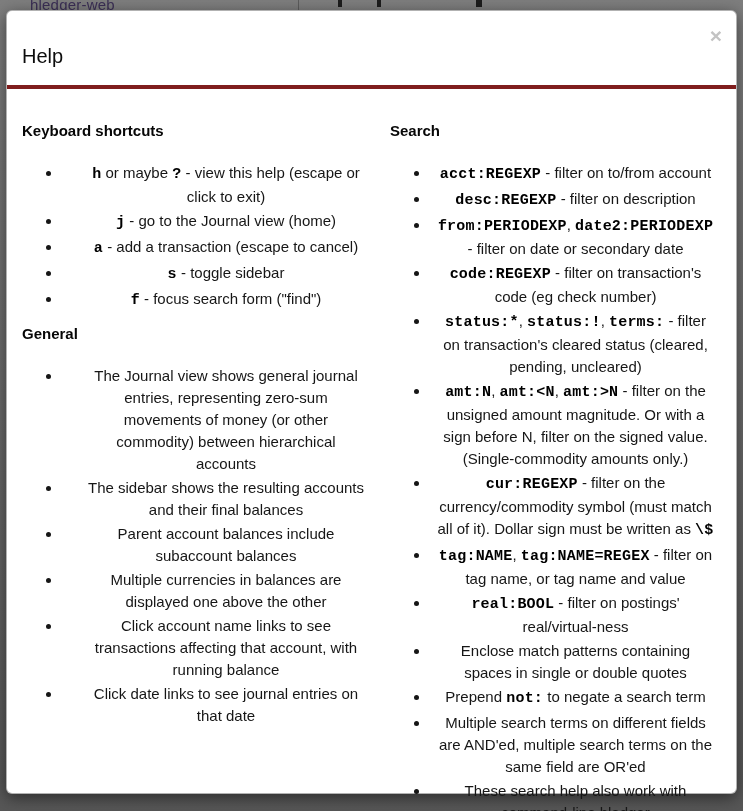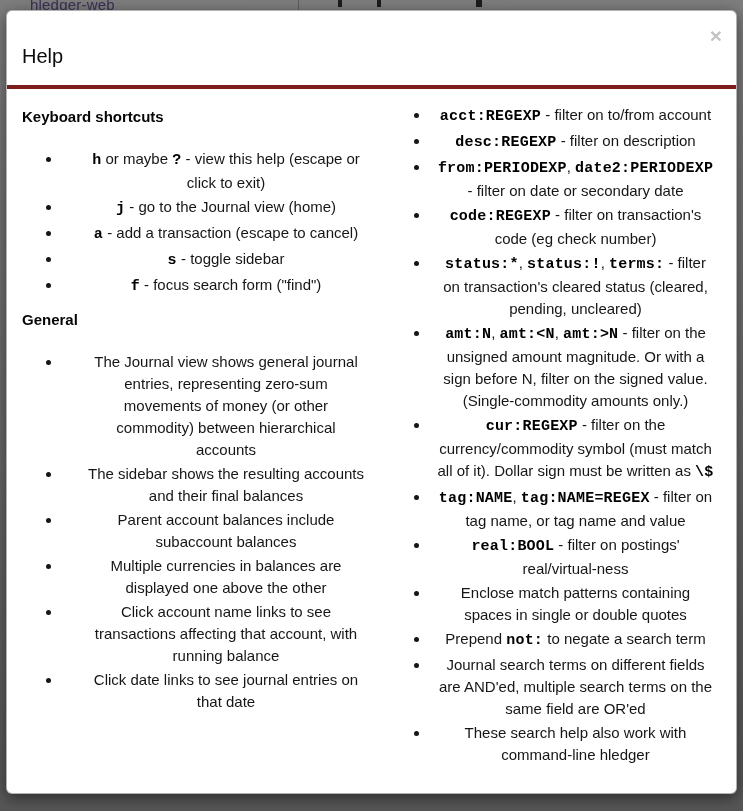--- a/index.html
+++ b/index.html
@@ -33,21 +33,21 @@
   .modal-title { margin:0; font-size:20px; line-height:27px; font-weight:500; color:#0c0c0c; }
   .close {
     position:absolute; right:14px; top:14px; border:none; background:none; padding:0;
     font-size:21px; line-height:1; font-weight:700; color:#c3c3c3; cursor:pointer;
     font-family:"Liberation Sans", sans-serif;
   }
   .modal-body { padding:15px; display:flex; }
   .col-left { width:368px; flex:none; }
   .col-right { flex:1; min-width:0; }
   .section-heading { margin:13px 0 23px; font-size:15px; line-height:17px; font-weight:700; color:#060606; }
-  .section-heading.first { margin-top:4px; }
+  .section-heading.first { margin-top:18px; }
   .modal-body ul { margin:0; padding:0 0 0 40px; list-style:disc;text-align:center; }
   .modal-body li {
     font-size:15px; line-height:22px; margin:0 0 2px; color:#161616;
     white-space:pre;
   }
   code.kbd {
     font-family:"Liberation Mono", monospace; font-weight:700; font-size:15px;
     color:#000; letter-spacing:0.2px;
   }
 </style>
@@ -92,20 +92,21 @@
           <li>Multiple currencies in balances are
 displayed one above the other</li>
           <li>Click account name links to see
 transactions affecting that account, with
 running balance</li>
           <li>Click date links to see journal entries on
 that date</li>
         </ul>
     </div>
     <div class="col-right">
+      <h4 class="section-heading first">Search</h4>
       <ul>
           <li><code class="kbd">acct:REGEXP</code> - filter on to/from account</li>
           <li><code class="kbd">desc:REGEXP</code> - filter on description</li>
           <li><code class="kbd">from:PERIODEXP</code>, <code class="kbd">date2:PERIODEXP</code>
 - filter on date or secondary date</li>
           <li><code class="kbd">code:REGEXP</code> - filter on transaction's
 code (eg check number)</li>
           <li><code class="kbd">status:*</code>, <code class="kbd">status:!</code>, <code class="kbd">terms:</code> - filter
 on transaction's cleared status (cleared,
 pending, uncleared)</li>
@@ -116,21 +117,21 @@
           <li><code class="kbd">cur:REGEXP</code> - filter on the
 currency/commodity symbol (must match
 all of it). Dollar sign must be written as <code class="kbd">\$</code></li>
           <li><code class="kbd">tag:NAME</code>, <code class="kbd">tag:NAME=REGEX</code> - filter on
 tag name, or tag name and value</li>
           <li><code class="kbd">real:BOOL</code> - filter on postings'
 real/virtual-ness</li>
           <li>Enclose match patterns containing
 spaces in single or double quotes</li>
           <li>Prepend <code class="kbd">not:</code> to negate a search term</li>
-          <li>Journal search terms on different fields
+          <li>Multiple search terms on different fields
 are AND'ed, multiple search terms on the
 same field are OR'ed</li>
           <li>These search help also work with
 command-line hledger</li>
         </ul>
     </div>
   </div>
 </div>
 
 </body></html>

